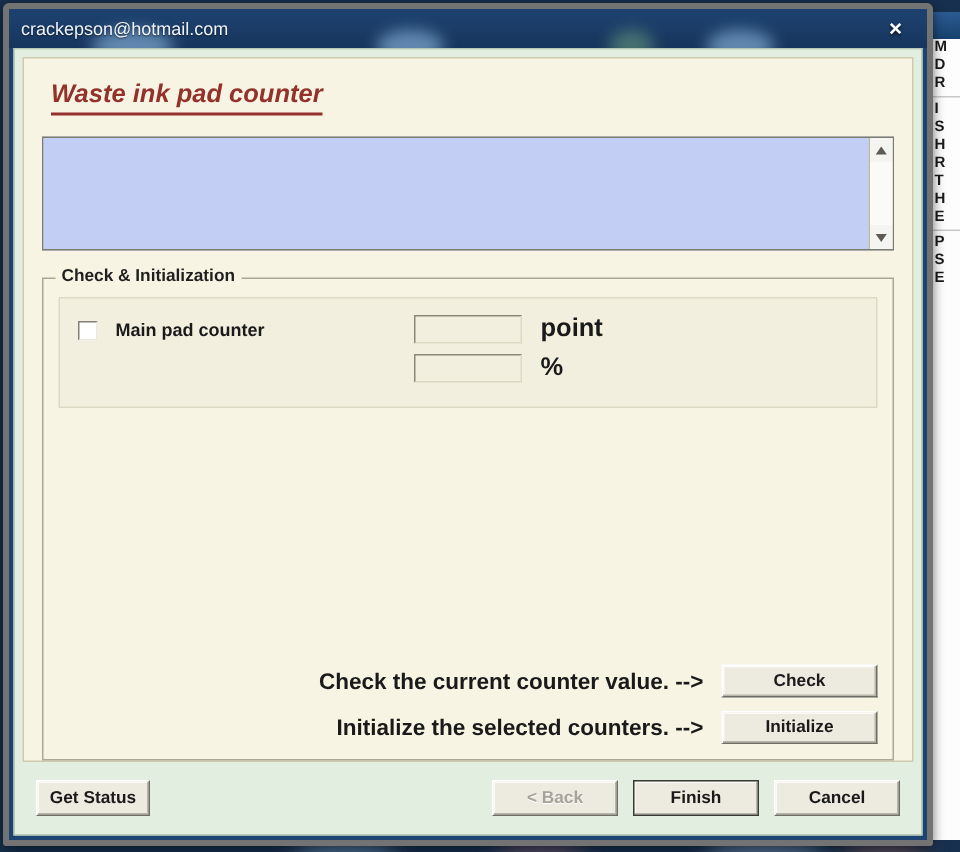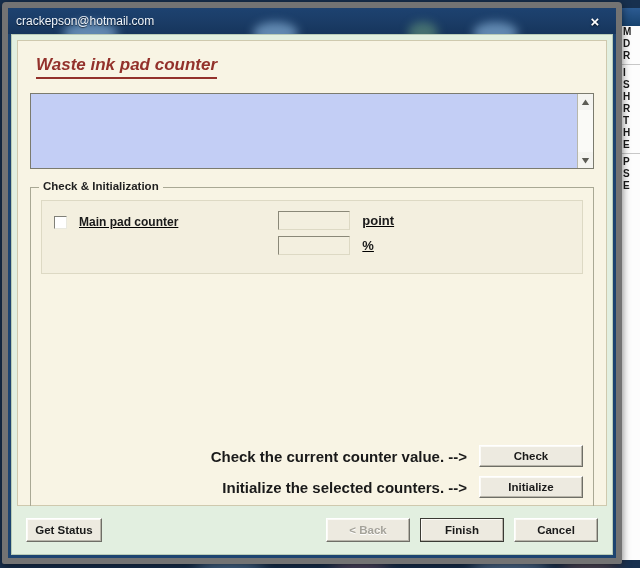--- a/index.html
+++ b/index.html
@@ -50,21 +50,21 @@
   #bg-window .bgw-sep {
     border-top: 1px solid #c8c8c8;
     margin: 2px 1px;
   }
 
   
   #dialog {
     position: absolute;
     left: 2px; top: 2px;
     width: 620px; height: 562px;
-    border: 6px solid #737373;
+    border: 4px solid #737373;
     border-radius: 4px 4px 2px 2px;
     background: #1d4470;
     box-shadow: 0 2px 8px rgba(0,0,0,.55);
     display: flex;
     flex-direction: column;
     overflow: hidden;
   }
 
   
   #titlebar {
@@ -121,21 +121,20 @@
 
   
   #content {
     flex: 1 1 auto;
     margin: 5px 5px 0 5px;
     background: #f8f4e4;
     border: 1px solid #cfc9ae;
     position: relative;
     min-height: 0;
     padding: 0;
-    text-decoration: underline;
   }
 
   
   #heading {
     margin: 14px 0 0 18px;
     color: #93312b;
     font-size: 17px;
     font-weight: bold;
     font-style: italic;
     font-family: "Liberation Sans", sans-serif;
@@ -248,21 +247,21 @@
     border-right: 1px solid #ddd9c4;
     border-bottom: 1px solid #ddd9c4;
     font-size: 11px;
     color: #1a1a1a;
     font-family: "Liberation Sans", sans-serif;
     padding: 0 3px;
     outline: none;
   }
   .unit-label {
     margin-left: 12px;
-    font-size: 13px;
+    font-size: 17px;
     font-weight: bold;
     color: #1a1a1a;
     font-family: "Liberation Sans", sans-serif;
   }
 
   
   #action-rows {
     position: absolute;
     right: 10px; bottom: 10px;
     display: flex;

